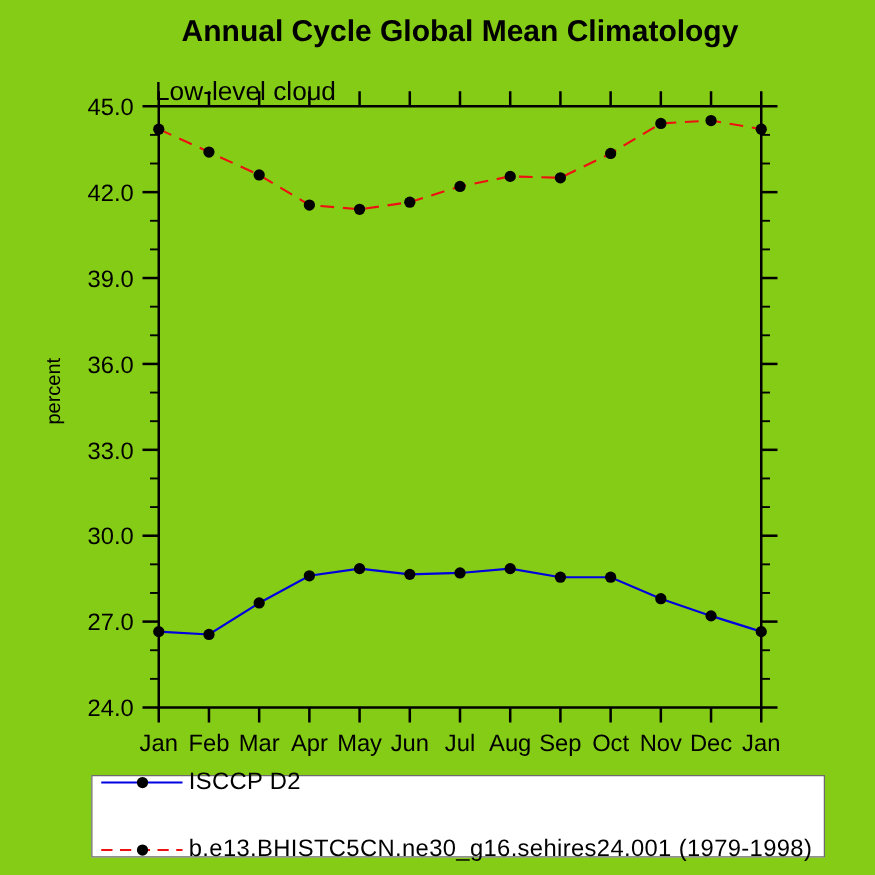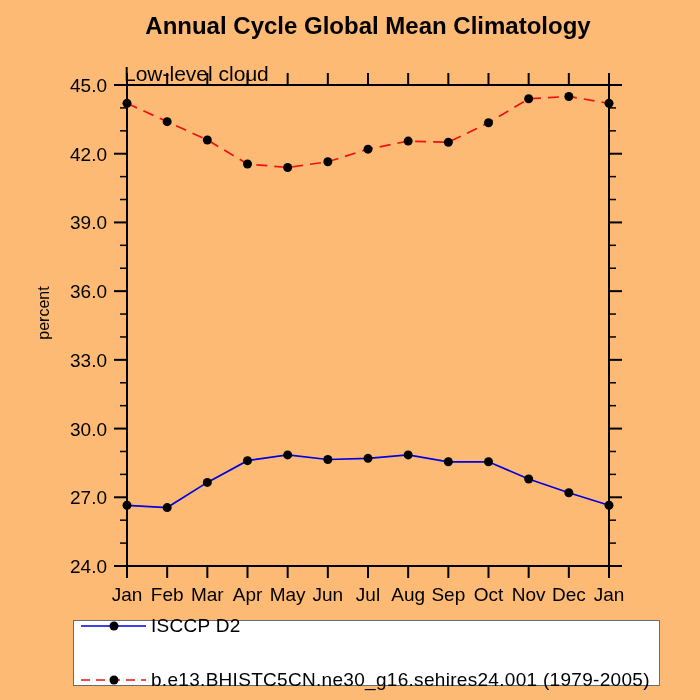--- a/index.html
+++ b/index.html
@@ -1,16 +1,16 @@
 <!DOCTYPE html>
 <html><head>
 <meta charset="utf-8">
 <style>
   html,body{margin:0;padding:0;background:#fff;}
-  .page{position:relative;width:700px;height:700px;background:#fdba74;overflow:hidden;
+  .page{position:relative;width:700px;height:700px;background:#84cc16;overflow:hidden;
         font-family:"Liberation Sans",sans-serif;color:#000;}
   .title{position:absolute;left:127px;top:12px;width:482px;text-align:center;
          font-size:24px;font-weight:bold;white-space:nowrap;}
   .subtitle{position:absolute;left:124px;top:62px;font-size:21px;white-space:nowrap;}
   .ylabel{position:absolute;left:10px;top:313px;font-size:16px;
           transform:translate(-50%,-50%) rotate(-90deg);left:44px;white-space:nowrap;}
   svg.chart{position:absolute;left:0;top:0;}
   svg text{font-family:"Liberation Sans",sans-serif;fill:#000;}
   .legend{position:absolute;left:73px;top:620px;width:587px;height:66px;
           border:1px solid #6b6b6b;box-sizing:border-box;background:#fff;
@@ -156,16 +156,16 @@
           <line x1="2" x2="67" y1="8" y2="8" stroke="#0000e0" stroke-width="1.7"></line>
           <circle cx="35" cy="8" r="4.5" fill="#000"></circle>
         </svg>
       <span class="legend-label">ISCCP D2</span>
     </div>
     <div class="legend-row">
       <svg class="legend-sample" width="69" height="16">
           <line x1="2" x2="67" y1="8" y2="8" stroke="#ee1111" stroke-width="1.7" stroke-dasharray="9,6"></line>
           <circle cx="35" cy="8" r="4.5" fill="#000"></circle>
         </svg>
-      <span class="legend-label">b.e13.BHISTC5CN.ne30_g16.sehires24.001 (1979-2005)</span>
+      <span class="legend-label">b.e13.BHISTC5CN.ne30_g16.sehires24.001 (1979-1998)</span>
     </div>
   </div>
 </div>
 
 </body></html>

